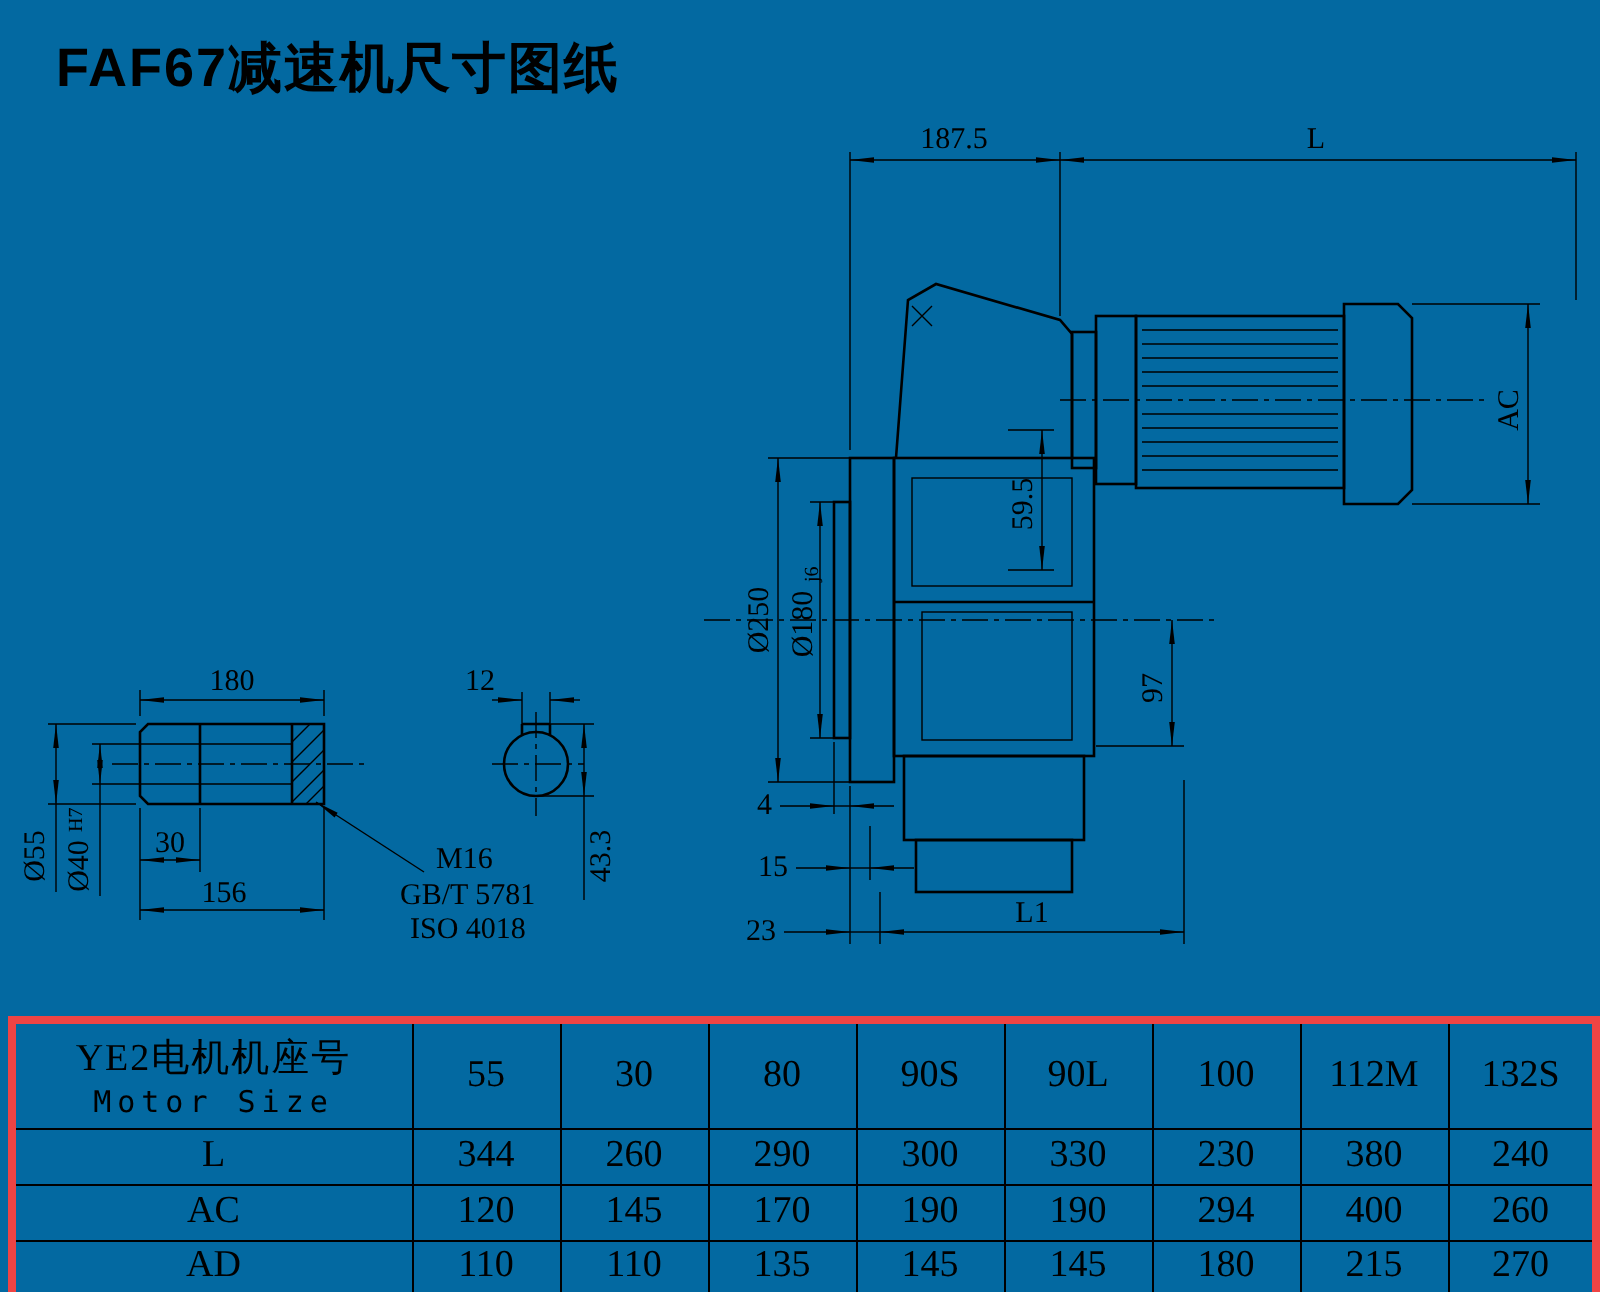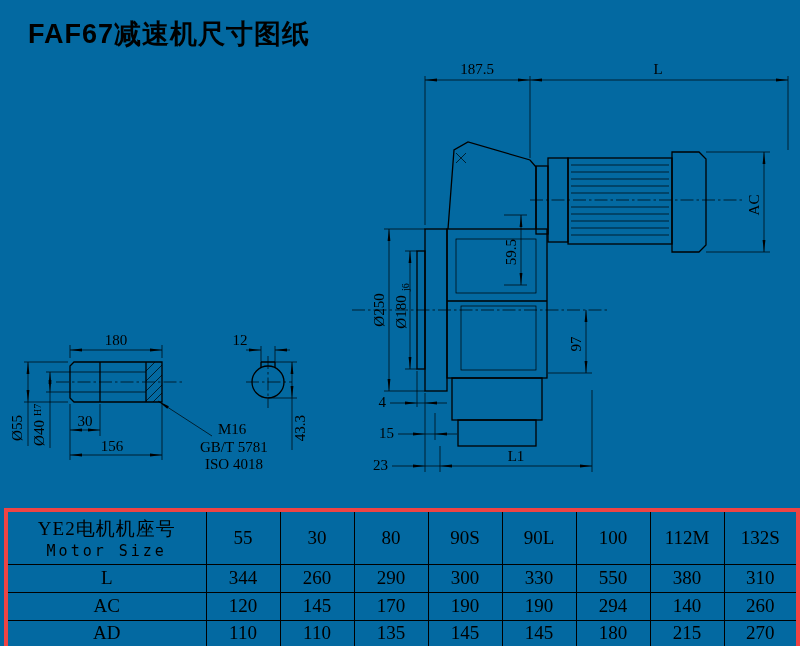--- a/index.html
+++ b/index.html
@@ -201,33 +201,33 @@
       <th>112M</th>
       <th>132S</th>
     </tr>
     <tr class="data">
       <th>L</th>
       <td>344</td>
       <td>260</td>
       <td>290</td>
       <td>300</td>
       <td>330</td>
-      <td>550</td>
+      <td>230</td>
       <td>380</td>
-      <td>310</td>
+      <td>240</td>
     </tr>
     <tr class="data">
       <th>AC</th>
       <td>120</td>
       <td>145</td>
       <td>170</td>
       <td>190</td>
       <td>190</td>
       <td>294</td>
-      <td>140</td>
+      <td>400</td>
       <td>260</td>
     </tr>
     <tr class="data">
       <th>AD</th>
       <td>110</td>
       <td>110</td>
       <td>135</td>
       <td>145</td>
       <td>145</td>
       <td>180</td>

